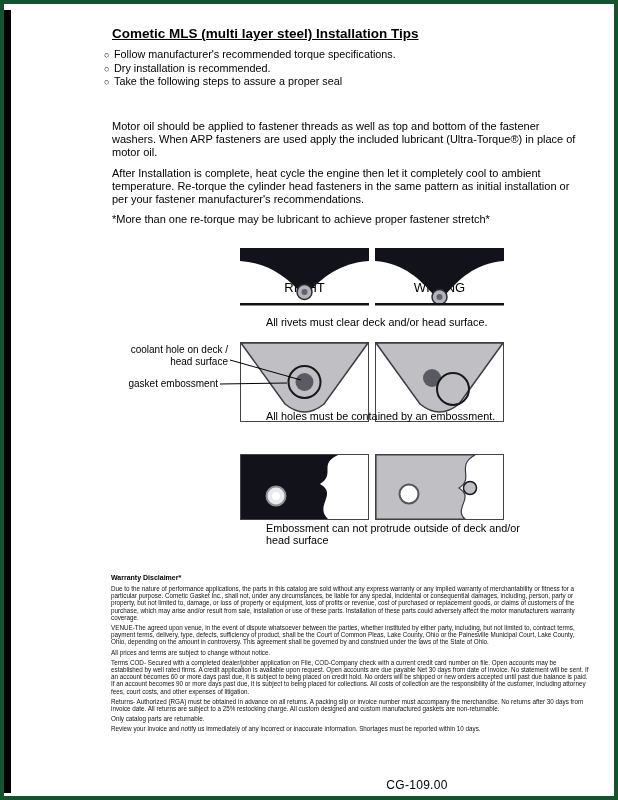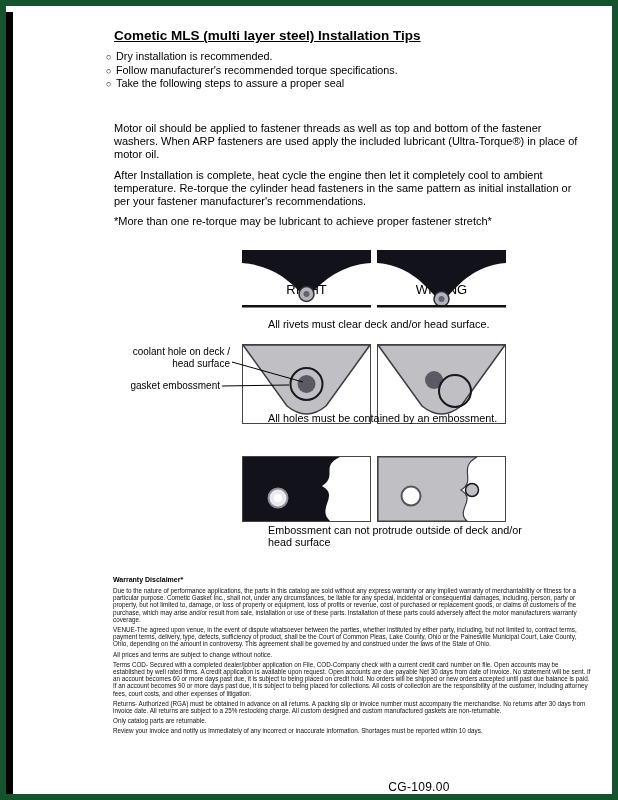--- a/index.html
+++ b/index.html
@@ -1,18 +1,18 @@
 <!DOCTYPE html>
 <html><head>
 <meta charset="utf-8">
 <style>
   * { margin:0; padding:0; box-sizing:border-box; }
   html,body { background:#ffffff; }
   body { font-family:"Liberation Sans", sans-serif; color:#000; width:618px; height:800px; }
-  .page { position:relative; width:618px; height:800px; background:#fff; border:6px solid #14532d; overflow:hidden;padding-left:6px; }
+  .page { position:relative; width:618px; height:800px; background:#fff; border:4px solid #14532d; overflow:hidden;padding-left:6px; }
   .spine { position:absolute; left:0; top:6px; width:7px; height:783px; background:#000; }
   .abs { position:absolute; }
   .title { font-size:13.5px; font-weight:bold; text-decoration:underline; white-space:nowrap; }
   .tips { list-style:none; font-size:10.8px; }
   .tips li { margin-bottom:1.5px; }
   .marker { display:inline-block; width:10px; font-size:9px; }
   .submarker { display:inline-block; width:9px; font-size:10.5px; }
   .subtips { margin-left:18px; list-style:none; }
   .diesel-h { font-size:11.5px; font-weight:bold; margin-bottom:6px; }
   .para { font-size:11px; line-height:13.2px; margin-bottom:7px; width:474px; }
@@ -28,22 +28,22 @@
 </head>
 <body>
 
 <div class="page">
 
   <div class="spine"></div>
 
   <div class="abs title" style="left:108px; top:22px;">Cometic MLS (multi layer steel) Installation Tips</div>
 
   <ul class="abs tips" style="left:100px; top:44px; width:480px;">
+    <li><span class="marker">○</span><span>Follow manufacturer's recommended torque specifications.</span></li>
     <li><span class="marker">○</span><span>Dry installation is recommended.</span></li>
-    <li><span class="marker">○</span><span>Follow manufacturer's recommended torque specifications.</span></li>
     <li><span class="marker">○</span><span>Take the following steps to assure a proper seal</span>
     </li>
   </ul>
 
   <div class="abs" style="left:108px; top:116px; width:476px;">
     <div class="para">Motor oil should be applied to fastener threads as well as top and bottom of the fastener washers. When ARP fasteners are used apply the included lubricant (Ultra-Torque®) in place of motor oil.</div>
     <div class="para">After Installation is complete, heat cycle the engine then let it completely cool to ambient temperature. Re-torque the cylinder head fasteners in the same pattern as initial installation or per your fastener manufacturer's recommendations.</div>
     <div class="para">*More than one re-torque may be lubricant to achieve proper fastener stretch*</div>
   </div>
 

